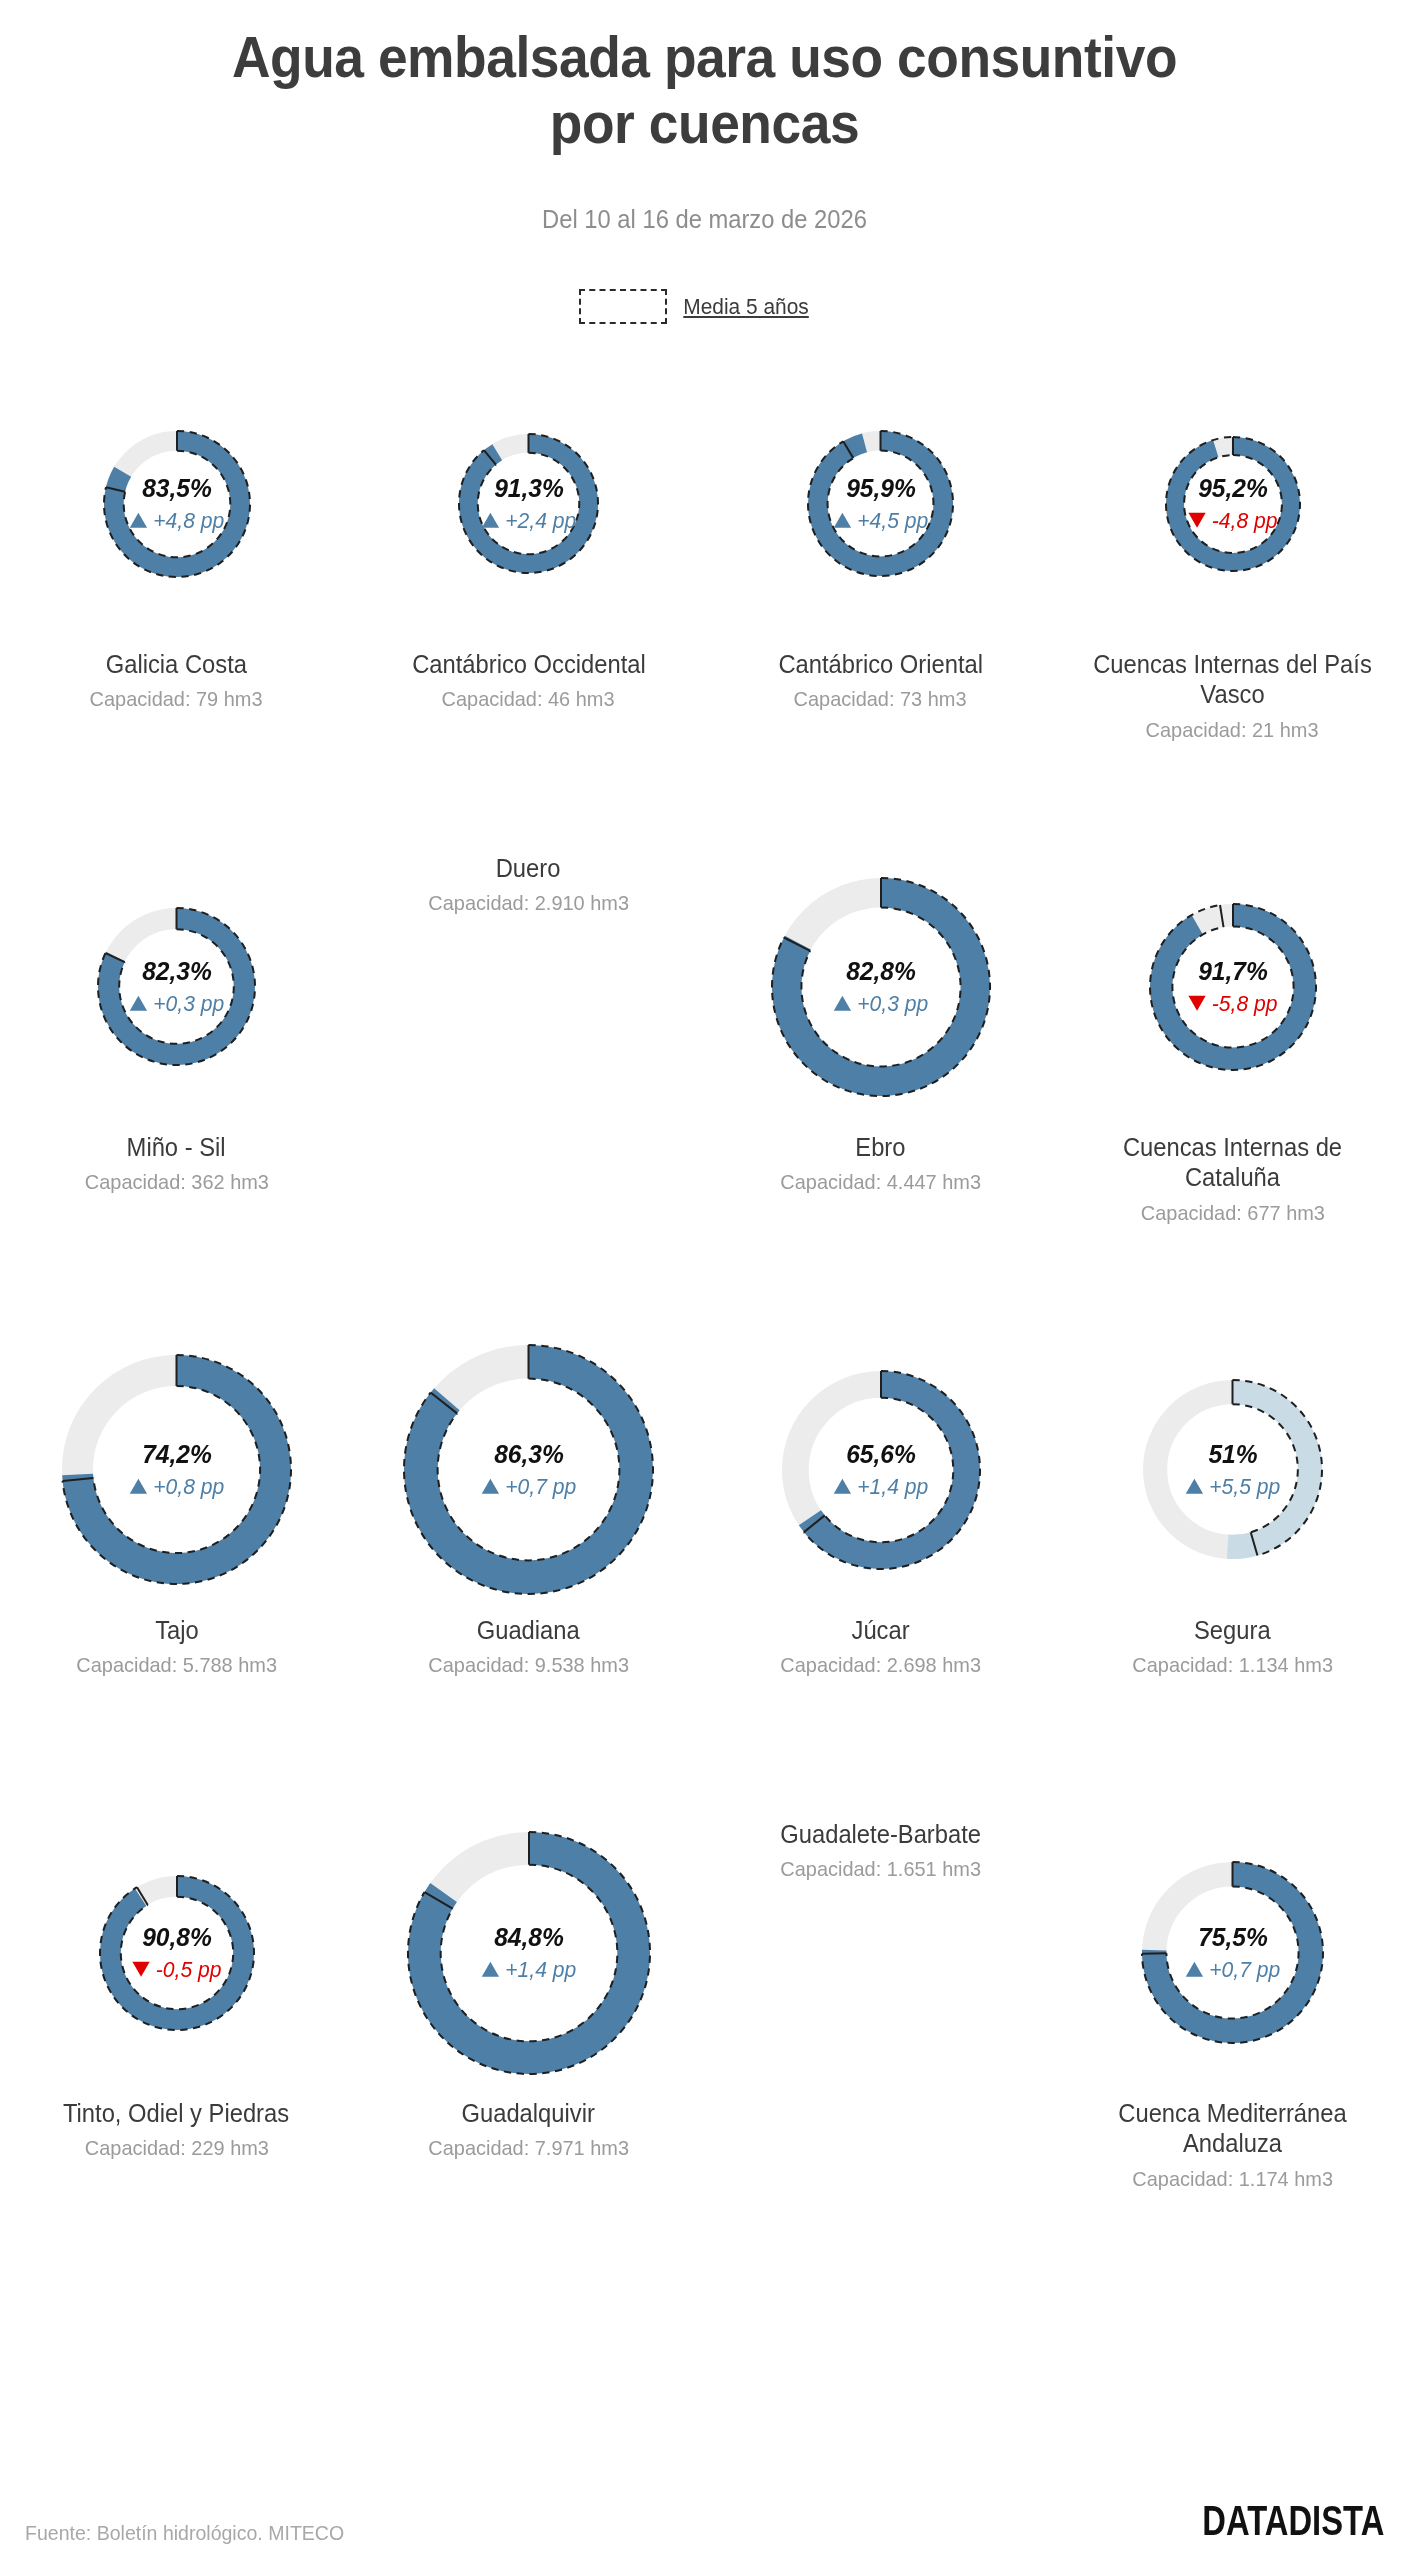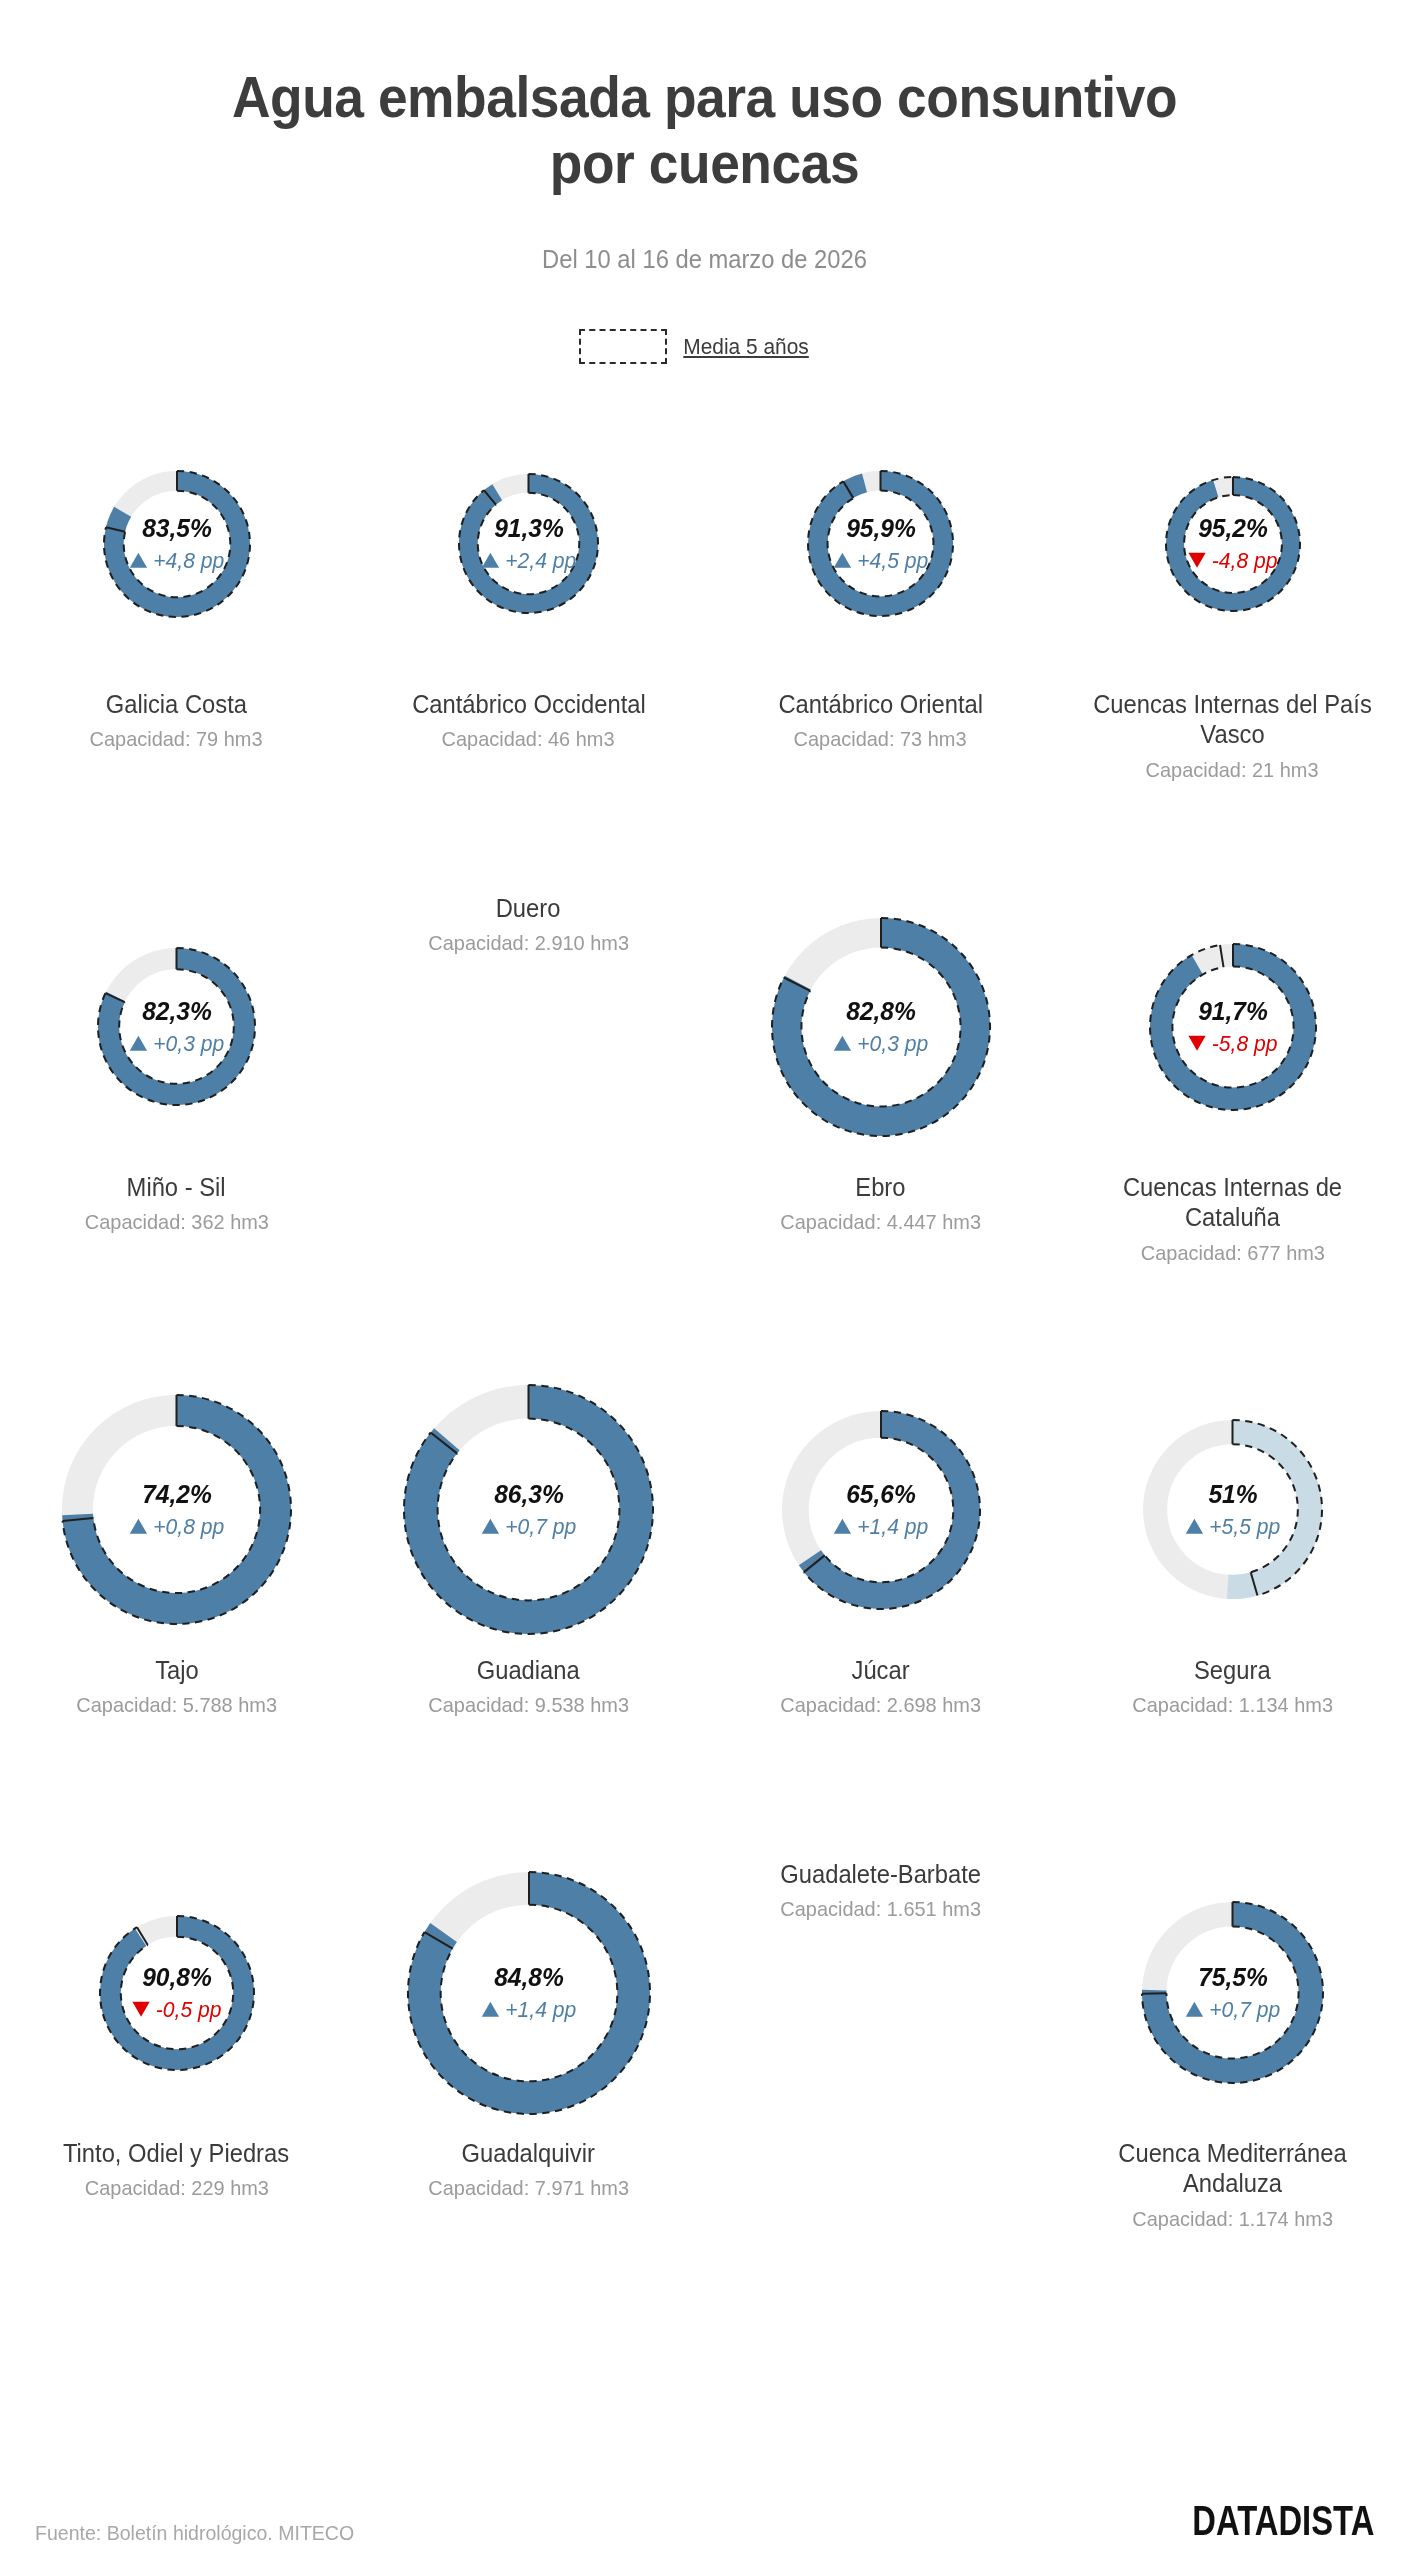--- a/index.html
+++ b/index.html
@@ -6,21 +6,21 @@
   html, body { width: 1409px; height: 2576px; }
   body {
     background: #ffffff;
     font-family: "Liberation Sans", "DejaVu Sans", sans-serif;
     color: #3c3c3c;
     position: relative;
     overflow: hidden;
   }
 
   
-  .header { padding-top: 31px; text-align: center; margin-top: 33px; }
+  .header { padding-top: 24px; text-align: center; }
   .title {
     font-size: 58px;
     line-height: 1.14;
     font-weight: 700;
     color: #3d3d3d;
     letter-spacing: -0.5px;
     transform: scaleX(0.92);
     transform-origin: center;
     max-width: 1079px;
     margin: 0 auto;
@@ -151,21 +151,21 @@
   }
 
   
   .footer {
     position: absolute;
     left: 0; right: 0;
     bottom: 31px;
     display: flex;
     align-items: flex-end;
     justify-content: space-between;
-    padding: 0 35px;
+    padding: 0 25px;
   }
   .source {
     font-size: 21px;
     color: #a8a8a8;
     transform: scaleX(0.93);
     transform-origin: left bottom;
   }
   .brand {
     font-size: 42px;
     font-weight: 700;

